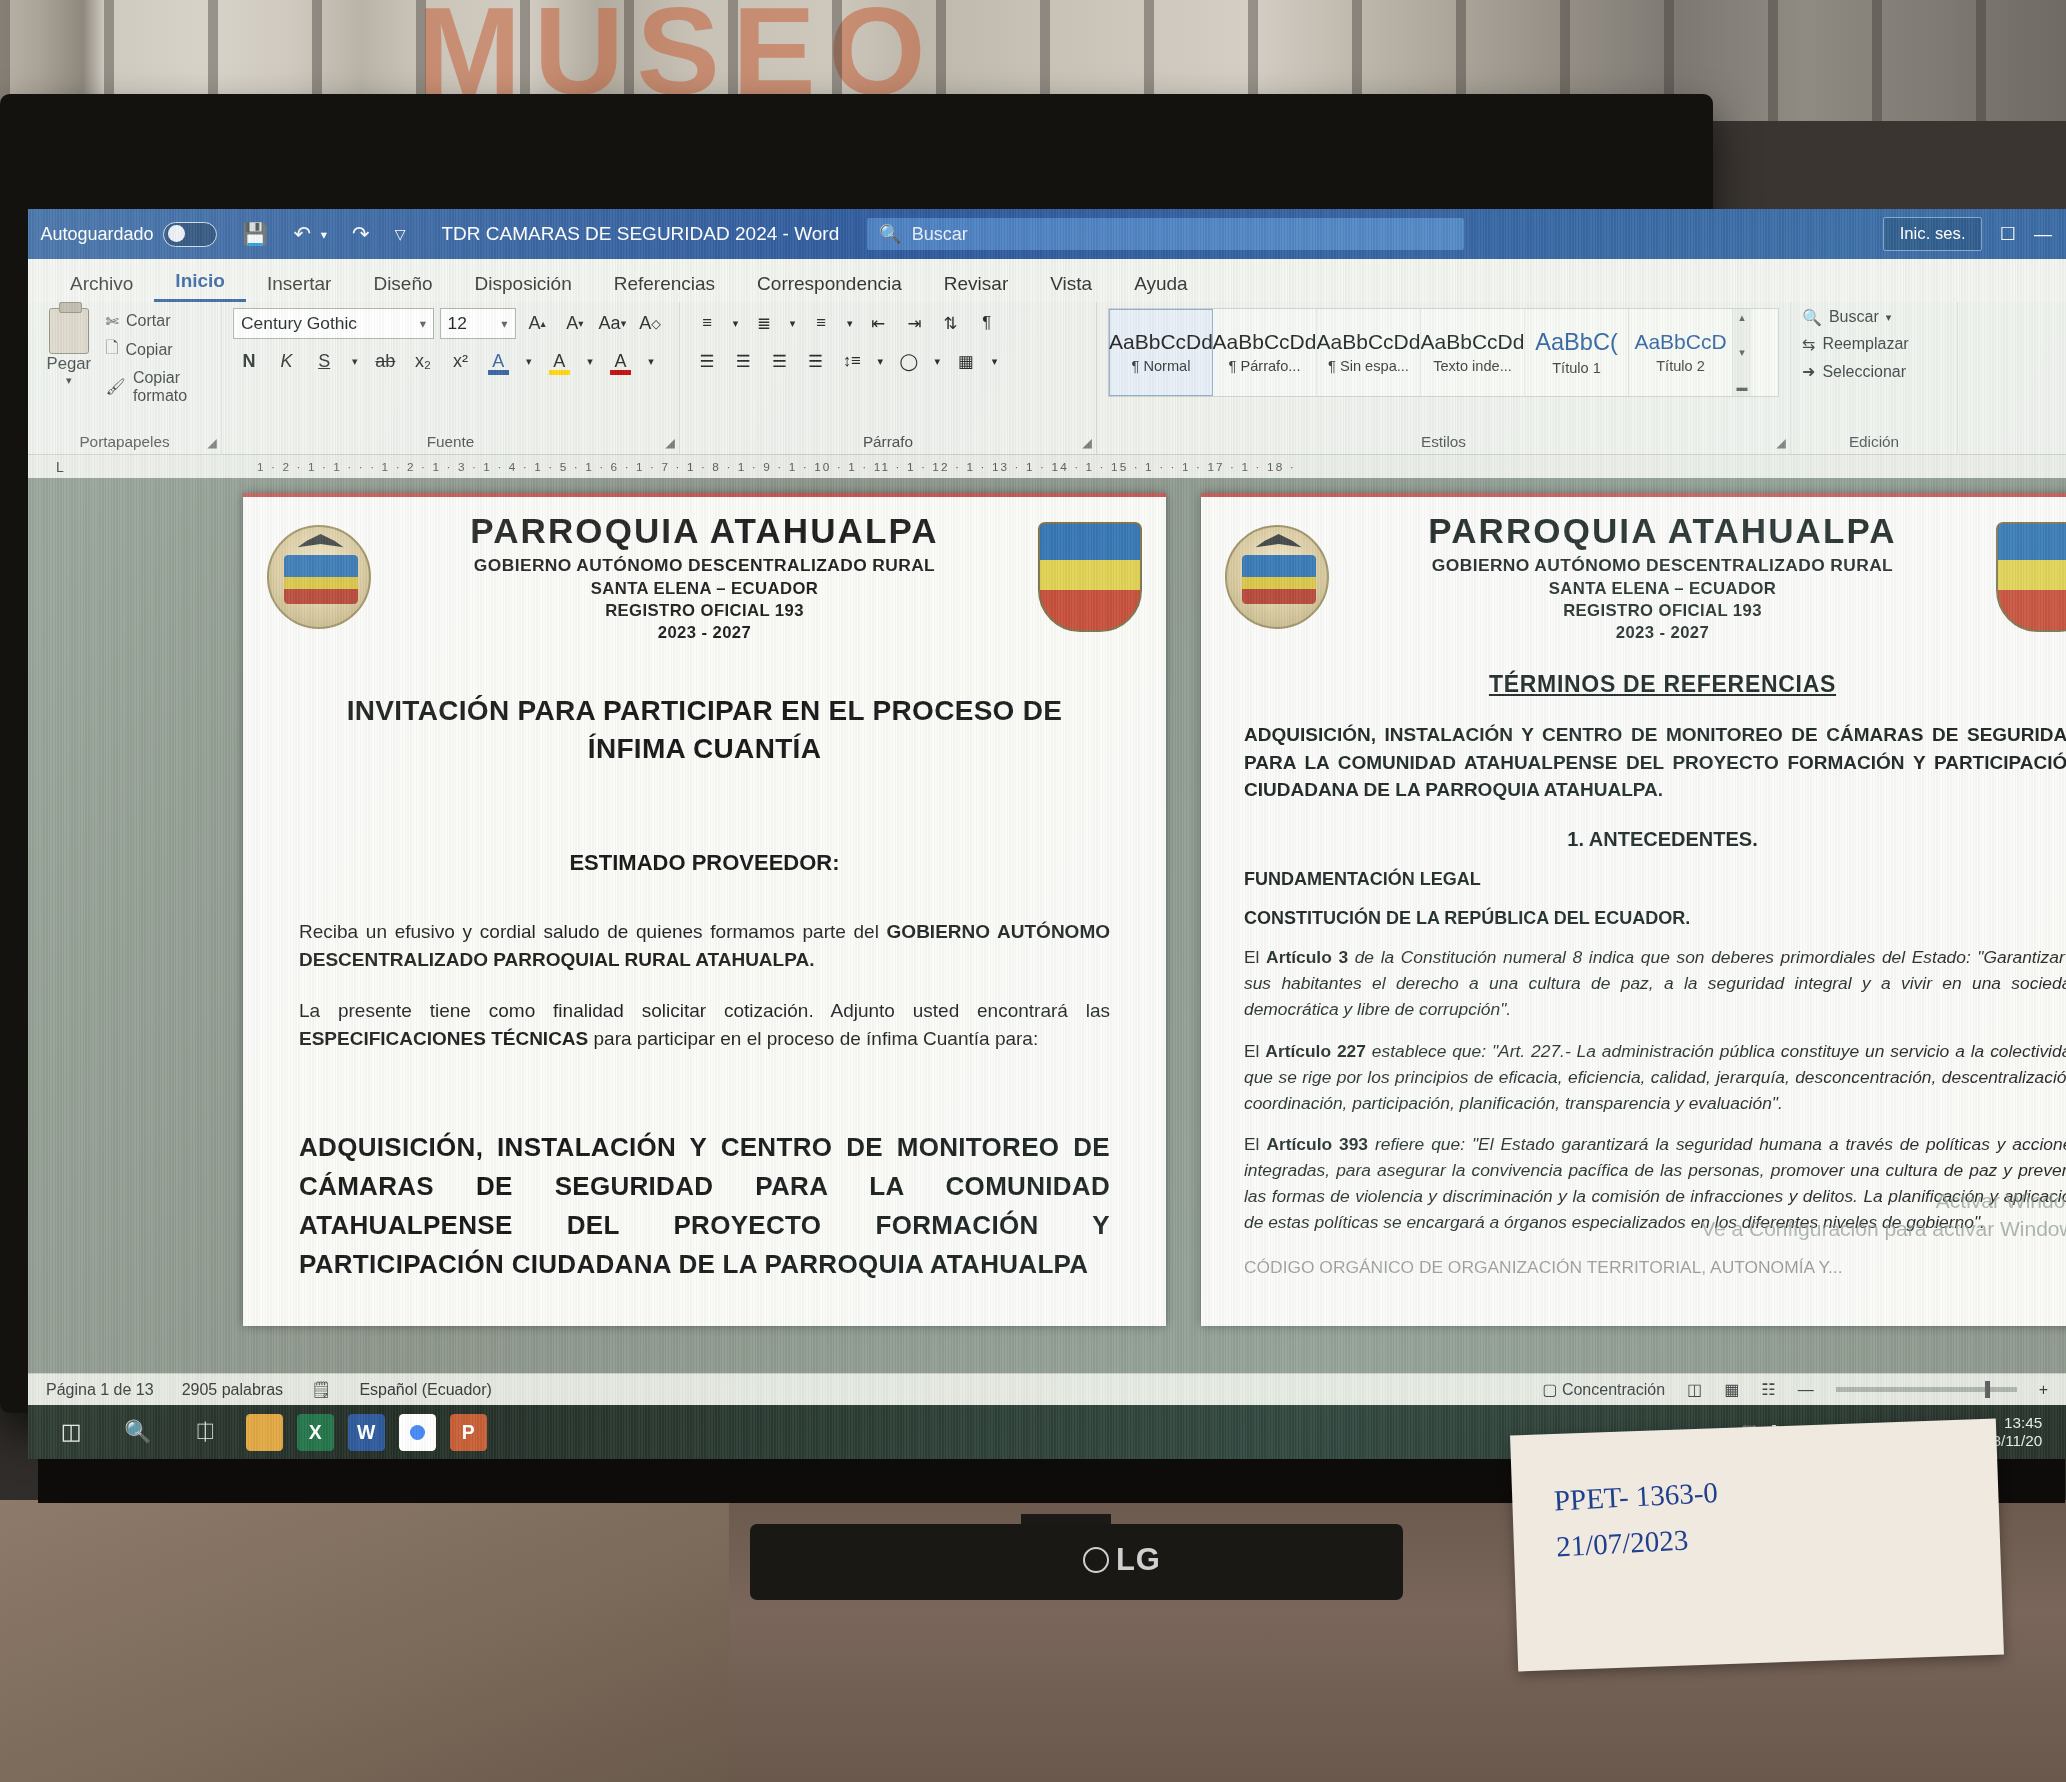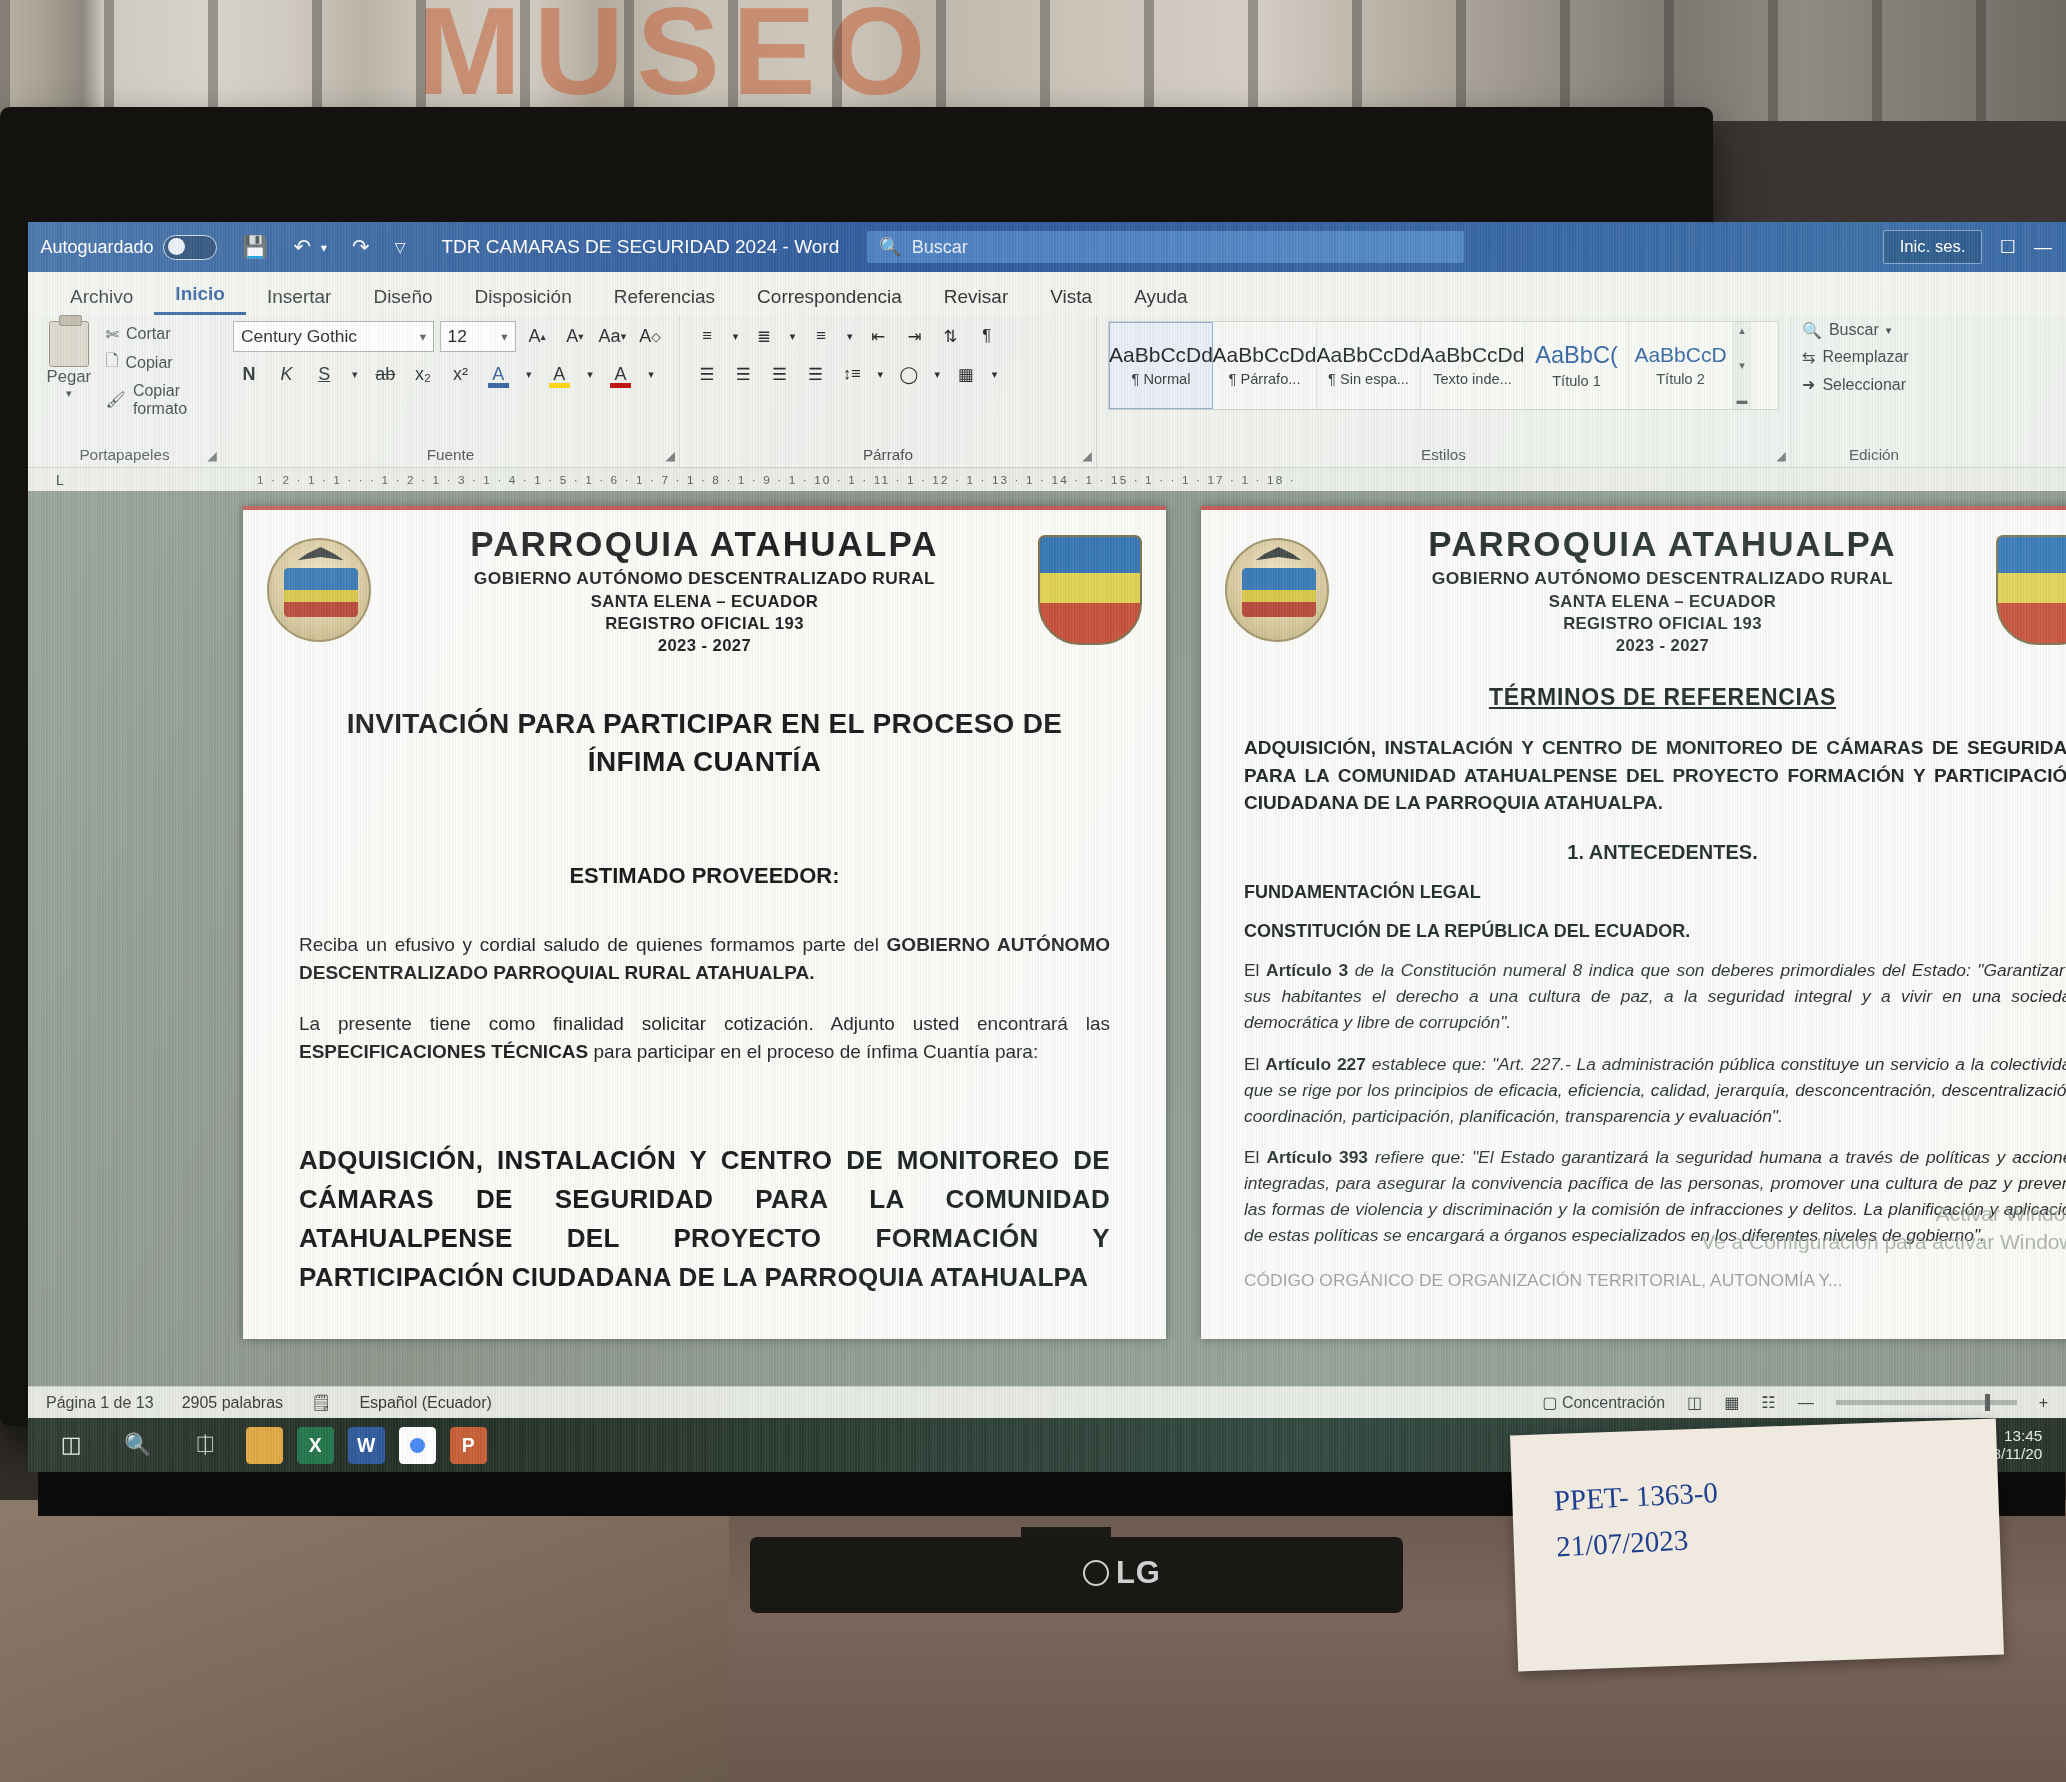--- a/index.html
+++ b/index.html
@@ -46,21 +46,21 @@
     position:absolute; left:0; top:1500px; width:100%; height:283px;
     background: linear-gradient(to bottom,#6c5a4e 0%, #7a665a 40%, #6a584c 100%);
   }
   .floor::after{
     content:""; position:absolute; left:0; top:0; width:729px; height:283px;
     background: linear-gradient(160deg,#8d7a6b 0%, #7a6858 60%, #6a5a4c 100%);
   }
 
   
   .monitor {
-    position:absolute; left:0px; top:107px; width:1713px; height:1319px;
+    position:absolute; left:0px; top:94px; width:1713px; height:1319px;
     background:#14120f;
     border-radius:9.7px;
     box-shadow: 0 21px 42px rgba(0,0,0,0.6);
   }
   .bezel {
     position:absolute; left:38px; top:118px; width:2027px; height:1291px;
     background:#0d0c0a;
   }
   .screen {
     position:absolute; left:28px; top:115px; width:2038px; height:1250px;

